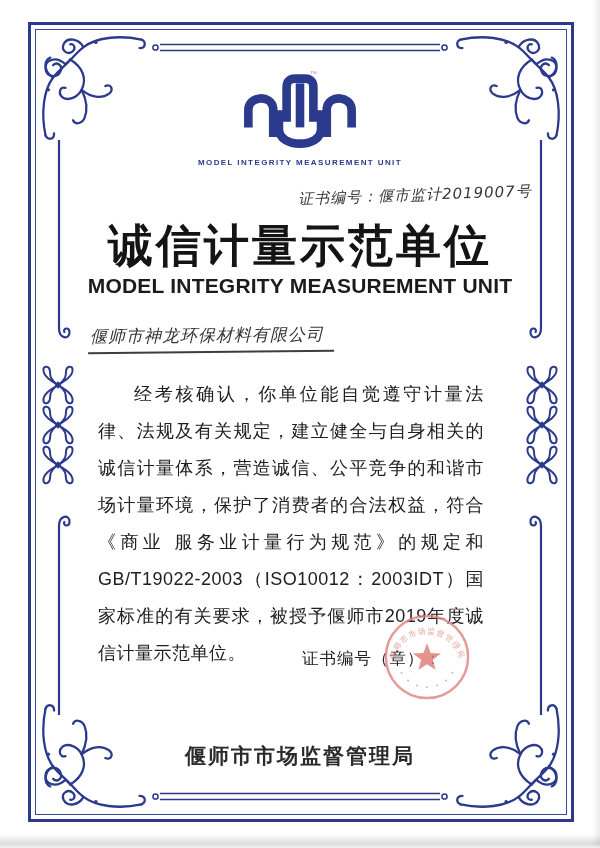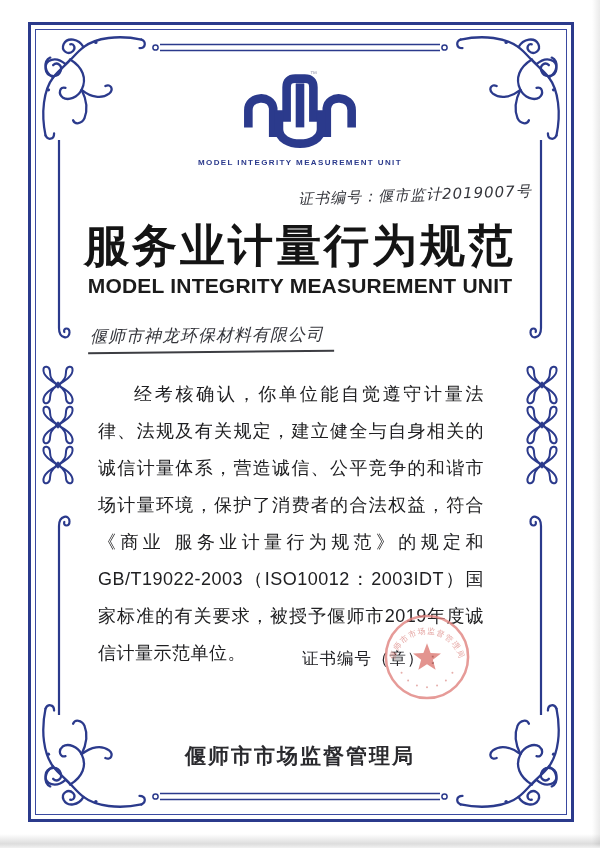--- a/index.html
+++ b/index.html
@@ -185,21 +185,21 @@
     <path d="M124,60 L124,42 C124,27 100,25 98,40 L98,70"></path>
     <path d="M56,54 L56,18 Q56,9 65,9 L75,9 Q84,9 84,18 L84,54"></path>
     <path d="M70,14 L70,60"></path>
     <path d="M48,42 L48,62 C48,82 92,82 92,62 L92,42"></path>
   </svg>
   <span class="logo-tm">™</span>
   <div class="logo-caption">MODEL INTEGRITY MEASUREMENT UNIT</div>
 
   <div class="cert-number handwrite">证书编号：偃市监计2019007号</div>
 
-  <div class="title">服务业计量行为规范</div>
+  <div class="title">诚信计量示范单位</div>
   <div class="subtitle">MODEL INTEGRITY MEASUREMENT UNIT</div>
 
   <div class="company handwrite">偃师市神龙环保材料有限公司</div>
 
   <div class="body-text">经考核确认，你单位能自觉遵守计量法律、法规及有关规定，建立健全与自身相关的诚信计量体系，营造诚信、公平竞争的和谐市场计量环境，保护了消费者的合法权益，符合《商业 服务业计量行为规范》的规定和GB/T19022-2003（ISO10012：2003IDT）国家标准的有关要求，被授予偃师市2019年度诚信计量示范单位。</div>
 
   <div class="issuer-label">证书编号（章）：</div>
 
   <svg class="seal" viewBox="0 0 92 92">
     <defs>

